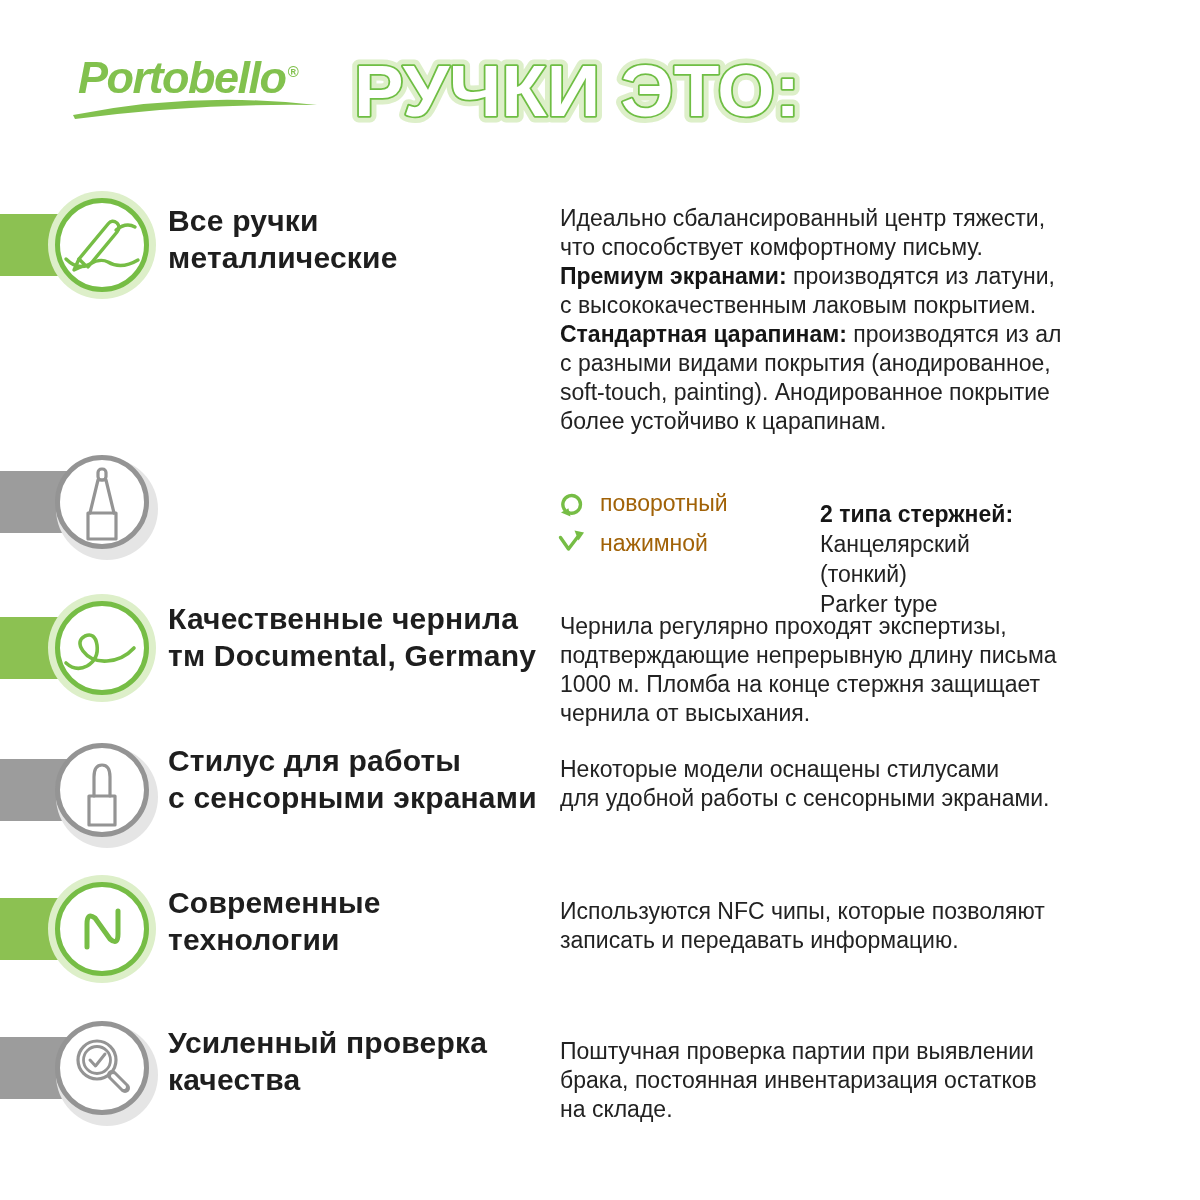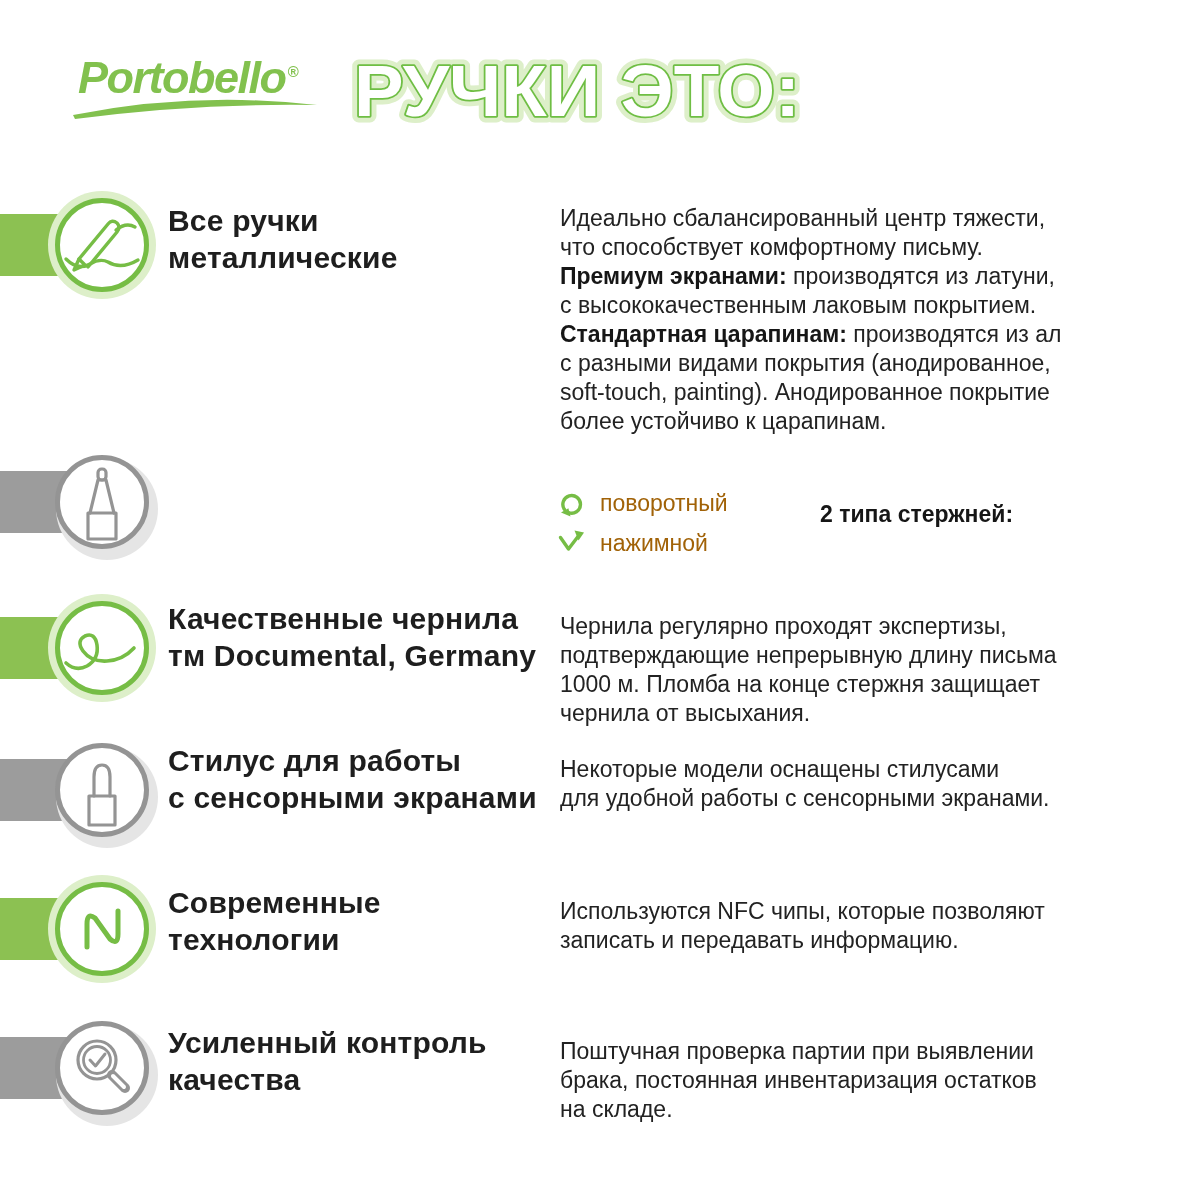--- a/index.html
+++ b/index.html
@@ -92,21 +92,22 @@
   <svg class="mech-icon" style="top:489px" width="30" height="30" viewBox="0 0 30 30">
     <path d="M8.5 20.5 A8.8 8.8 0 1 1 12.5 23.6" fill="none" stroke="#76bd45" stroke-width="3.4" stroke-linecap="round"></path>
     <polygon points="14.5,27.5 12.4,19.2 5,23.6" fill="#76bd45"></polygon>
   </svg>
   <p class="mech-label" style="top:490px">поворотный</p>
   <svg class="mech-icon" style="top:527px" width="30" height="30" viewBox="0 0 30 30">
     <path d="M4.5 10.5 L12.5 22 L22 9.5" fill="none" stroke="#76bd45" stroke-width="3.4" stroke-linecap="round" stroke-linejoin="round"></path>
     <polygon points="18.5,3.5 28,5.5 22.5,13.5" fill="#76bd45"></polygon>
   </svg>
   <p class="mech-label" style="top:530px">нажимной</p>
-  <p class="refills"><b>2 типа стержней:</b></p>
+  <p class="refills"><b>2 типа стержней:</b><span>Канцелярский (тонкий)
+Parker type</span></p>
 
   <div class="bar green" style="top:617px"></div>
   <div class="circle green" style="top:601px">
     <svg width="84" height="84" viewBox="0 0 84 84">
       <path d="M6 57 Q16 66 27 60 Q39 53 37 39 Q35 26 25 30 Q16 35 23 45 Q31 56 47 55 Q63 54 74 42" fill="none" stroke="#76bd45" stroke-width="3.6" stroke-linecap="round"></path>
     </svg>
   </div>
   <h2 class="heading" style="top:600px">Качественные чернила
 тм Documental, Germany</h2>
   <p class="desc" style="top:612px">Чернила регулярно проходят экспертизы,
@@ -144,19 +145,19 @@
     <svg width="84" height="84" viewBox="0 0 84 84">
       <g fill="none" stroke="#949494" stroke-linecap="round" stroke-linejoin="round">
         <circle cx="37" cy="34" r="19" stroke-width="3.2"></circle>
         <circle cx="37" cy="34" r="13.5" stroke-width="2.8"></circle>
         <path d="M30 34 L35.5 40 L45 28" stroke-width="3"></path>
         <path d="M52 49 L65 62" stroke-width="10"></path>
         <path d="M53 50 L64 61" stroke="#ffffff" stroke-width="4"></path>
       </g>
     </svg>
   </div>
-  <h2 class="heading" style="top:1024px">Усиленный контроль
+  <h2 class="heading" style="top:1024px">Усиленный проверка
 качества</h2>
   <p class="desc" style="top:1037px">Поштучная проверка партии при выявлении
 брака, постоянная инвентаризация остатков
 на складе.</p>
 
 </div>
 
 </body></html>

